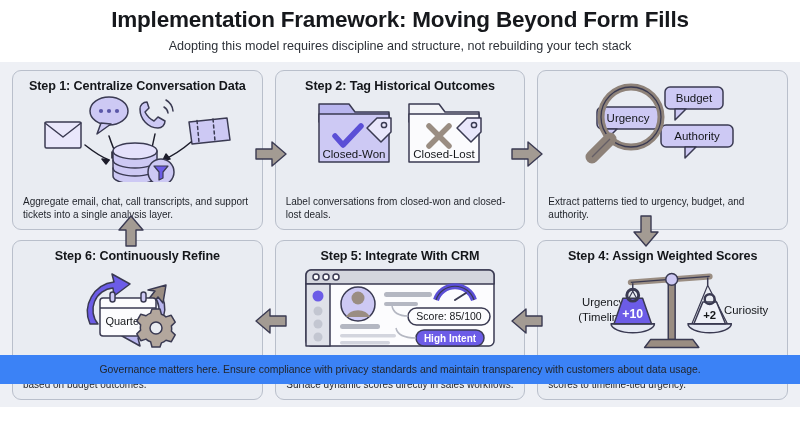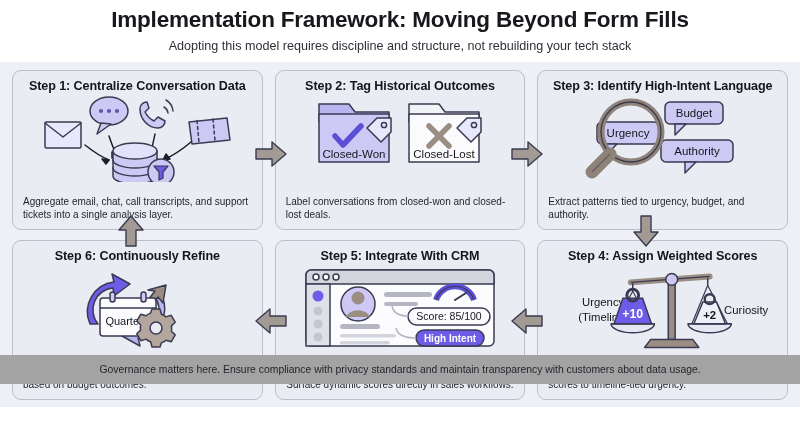--- a/index.html
+++ b/index.html
@@ -58,21 +58,21 @@
   }
 
   
   .conn { position: absolute; z-index: 5; }
   .conn svg { display: block; }
 
   
   .footer {
     position: absolute; left: 0; bottom: 0; width: 800px; height: 29px;
     display: flex; align-items: center; justify-content: center;
-    background: #a3a3a3;
+    background: #3b82f6;
   }
   .footer-text { font-size: 10.4px; color: #22262d; }
 
   .badge-text { font-family: "Liberation Sans", sans-serif; }
 </style>
 </head>
 <body>
 
 <div class="page">
 
@@ -170,21 +170,20 @@
                 <path d="M124 30 l20 20 M144 30 l-20 20" fill="none" stroke="#9a8d82" stroke-width="5.5" stroke-linecap="round"></path>
                 <text x="139" y="62" font-family="Liberation Sans, sans-serif" font-size="11.5" fill="#14161a" text-anchor="middle" stroke="none" class="badge-text">Closed-Lost</text>
               </g>
             </g>
           </svg>
         </div>
         <div class="card-desc">Label conversations from closed-won and closed-lost deals.</div>
       </div>
 
       <div class="card">
-        <div class="card-title">Step 3: Identify High-Intent Language</div>
         <div class="card-art">
           <svg width="200" height="84" viewBox="0 0 200 84">
             <g stroke="#3a3a52" stroke-width="1.5" stroke-linejoin="round">
 
               <g>
                 <rect x="102" y="6" width="58" height="22" rx="5" fill="#cdc9f4"></rect>
                 <path d="M112 28 l0 11 l11 -11 Z" fill="#cdc9f4"></path>
                 <text x="131" y="21" font-family="Liberation Sans, sans-serif" font-size="11.5" fill="#14161a" text-anchor="middle" stroke="none">Budget</text>
               </g>
 

